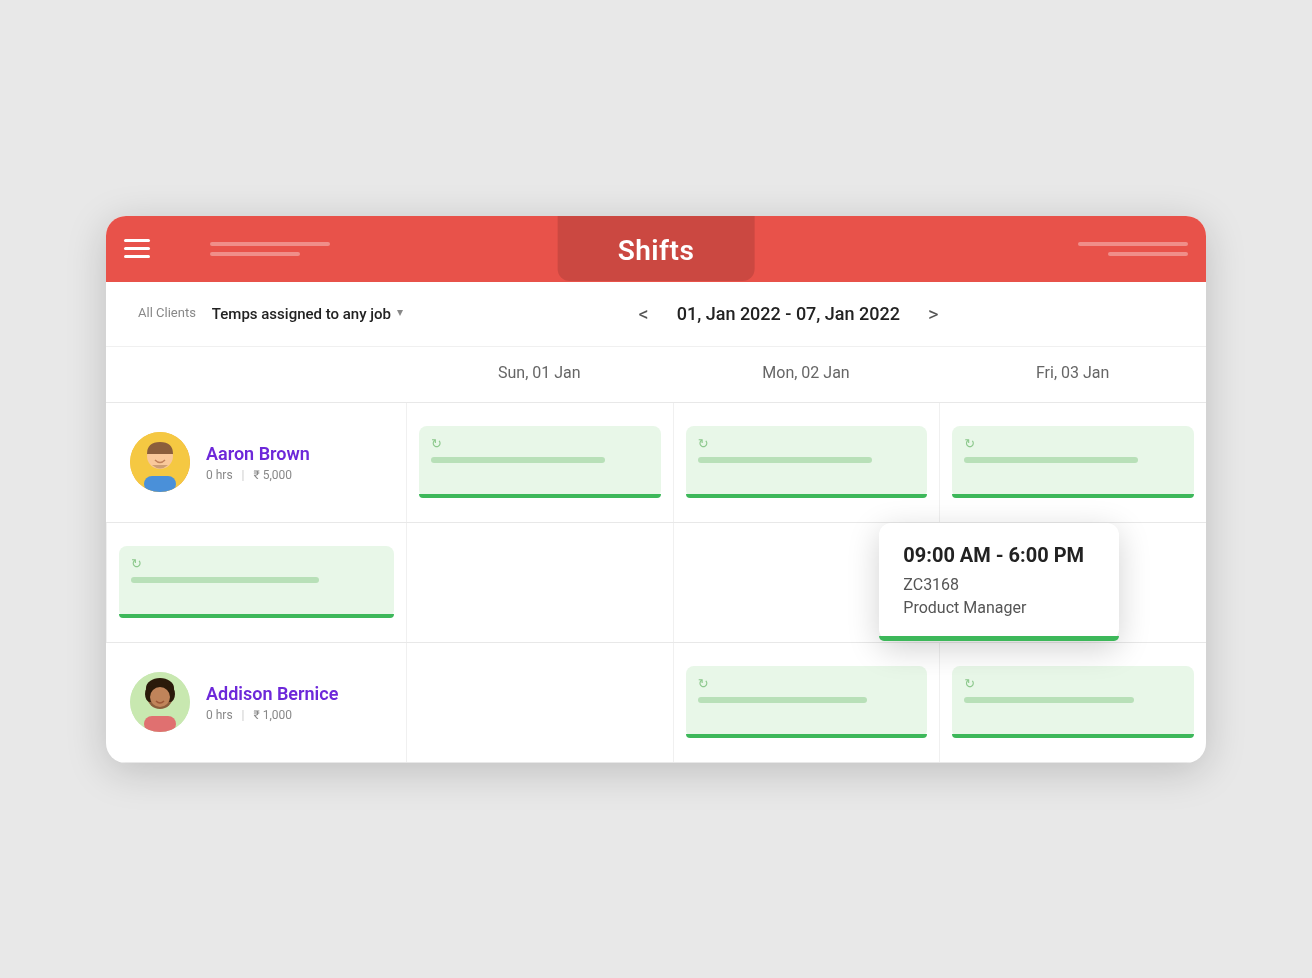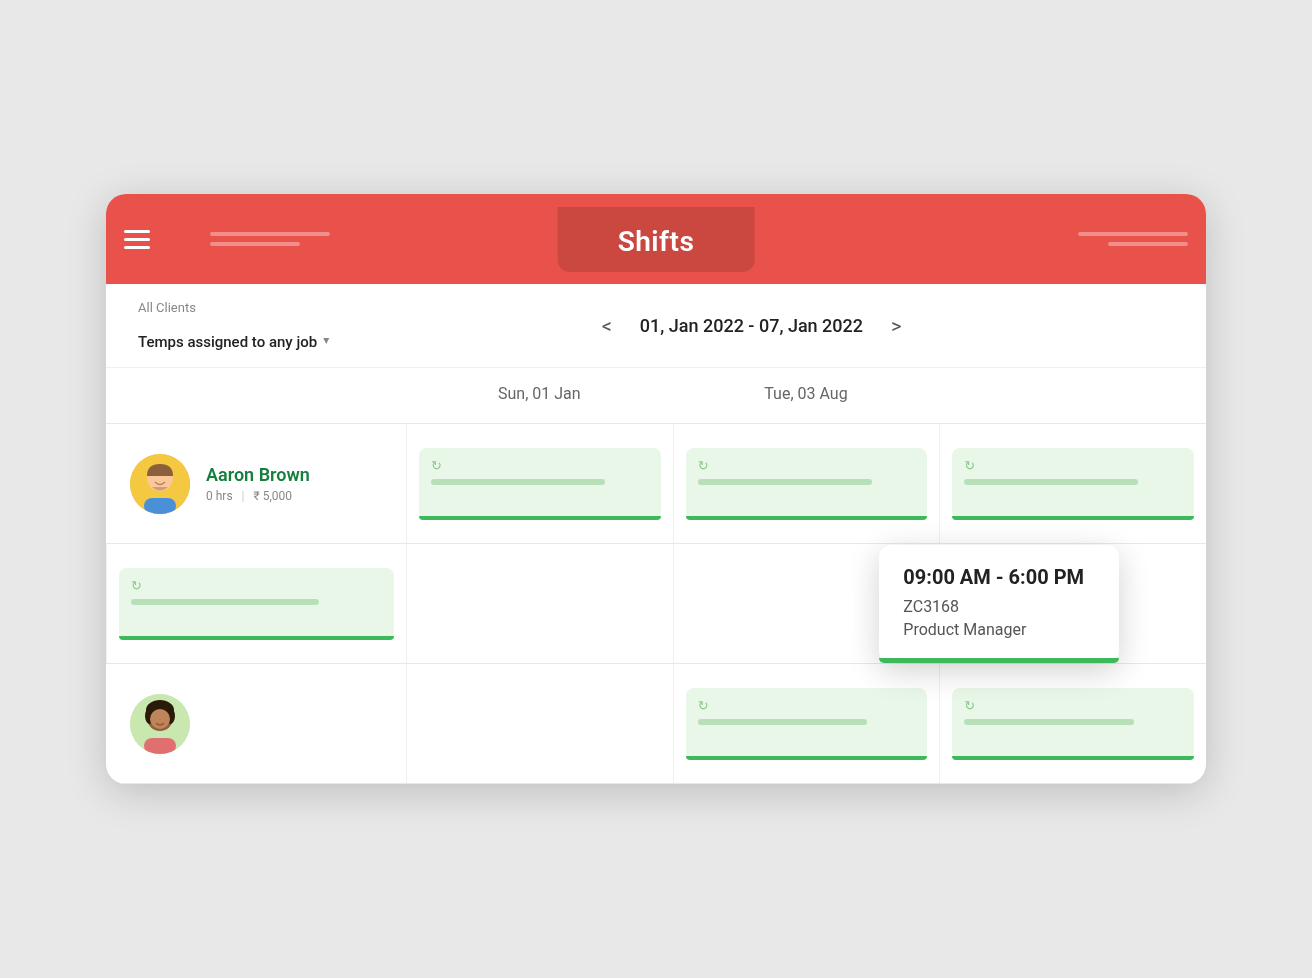--- a/index.html
+++ b/index.html
@@ -17,21 +17,21 @@
       border-radius: 20px;
       overflow: hidden;
       box-shadow: 0 8px 40px rgba(0,0,0,0.18);
     }
     
     .header {
       background: #E8524A;
       display: flex;
       align-items: center;
       padding: 0 18px;
-      height: 90px;
+      height: 66px;
       position: relative;
     }
     .header-menu-icon {
       display: flex;
       flex-direction: column;
       gap: 5px;
       cursor: pointer;
     }
     .header-menu-icon span {
       display: block;
@@ -76,21 +76,21 @@
     
     .subheader {
       display: flex;
       align-items: center;
       padding: 16px 32px;
       background: #fff;
       border-bottom: 1px solid #f0f0f0;
     }
     .filter-area {
       display: flex;
-      flex-direction: column;
+      flex-direction: row;
       gap: 16px;
     }
     .filter-label {
       font-size: 13px;
       color: #888;
       margin-bottom: 2px;
     }
     .filter-dropdown {
       display: flex;
       align-items: flex-start;
@@ -173,21 +173,21 @@
     }
     .avatar-aaron {
       background: linear-gradient(135deg, #f5c842, #e89b2a);
     }
     .avatar-michael {
       background: linear-gradient(135deg, #7ab0d4, #4a85b5);
     }
     .emp-name {
       font-size: 18px;
       font-weight: 600;
-      color: #15803d;
+      color: #6d28d9;
       margin-bottom: 4px;
     }
     .emp-stats {
       font-size: 12px;
       color: #888;
     }
     .emp-stats .sep {
       margin: 0 6px;
       color: #ccc;
     }
@@ -310,21 +310,22 @@
       <span class="date-range-text">01, Jan 2022 - 07, Jan 2022</span>
       <span class="date-nav-arrow">&gt;</span>
     </div>
   </div>
 
   <div class="calendar">
 
     <div class="calendar-header-row">
       <div class="cal-header-empty"></div>
       <div class="cal-header-day">Sun, 01 Jan</div>
-      <div class="cal-header-day">Tue, 03 Aug</div>
+      <div class="cal-header-day">Mon, 02 Jan</div>
+      <div class="cal-header-day">Fri, 03 Jan</div>
     </div>
 
     <div class="employee-row">
       <div class="employee-info">
         <div class="avatar avatar-aaron">
           <svg width="60" height="60" viewBox="0 0 60 60" xmlns="http://www.w3.org/2000/svg">
             <circle cx="30" cy="30" r="30" fill="#f5c842"></circle>
 
             <circle cx="30" cy="24" r="13" fill="#f9c89a"></circle>
 
@@ -404,20 +405,28 @@
             <circle cx="30" cy="24" r="13" fill="#8B5E3C"></circle>
 
             <ellipse cx="30" cy="16" rx="14" ry="10" fill="#2a1a0a"></ellipse>
             <ellipse cx="20" cy="22" rx="5" ry="8" fill="#2a1a0a"></ellipse>
             <ellipse cx="40" cy="22" rx="5" ry="8" fill="#2a1a0a"></ellipse>
             <circle cx="30" cy="25" r="10" fill="#c0845a"></circle>
             <rect x="14" y="44" width="32" height="16" rx="8" fill="#e07070"></rect>
             <path d="M26 29 Q30 33 34 29" stroke="#9a5535" stroke-width="1.5" fill="none"></path>
           </svg>
         </div>
+        <div>
+          <div class="emp-name">Addison Bernice</div>
+          <div class="emp-stats">
+            <span>0 hrs</span>
+            <span class="sep">|</span>
+            <span>₹ 1,000</span>
+          </div>
+        </div>
       </div>
 
       <div class="shift-cell-empty"></div>
 
       <div class="shift-cell">
         <div class="shift-card">
           <span class="shift-card-icon">↻</span>
           <div class="shift-card-line" style="width:78%;"></div>
           <div class="shift-card-bottom-bar"></div>
         </div>

